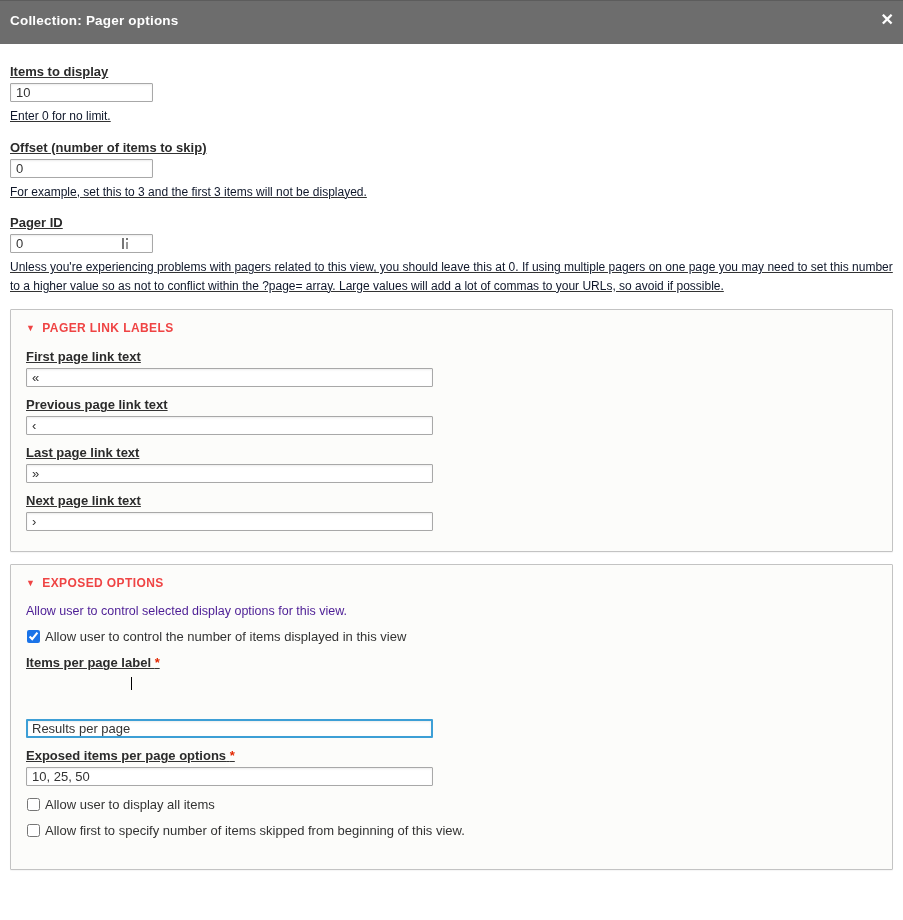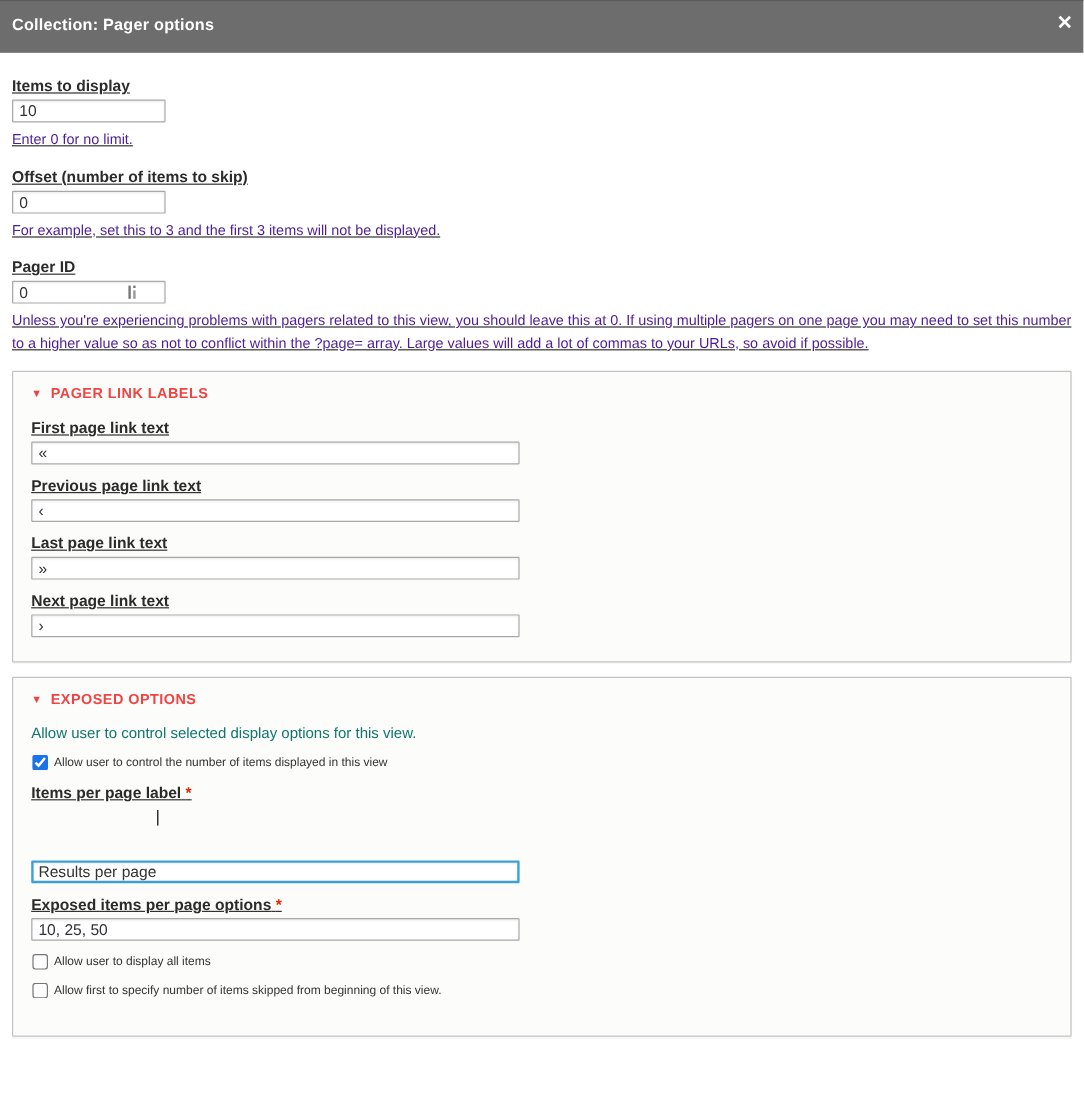--- a/index.html
+++ b/index.html
@@ -14,51 +14,51 @@
   .dialog-close { position:absolute; right:9px; top:8px; background:none; border:none;
     color:#fff; font-size:16px; font-weight:bold; cursor:pointer; line-height:22px; }
 
   
   .dialog-body { padding:20px 10px 0 10px; }
 
   .form-item { margin:0 0 14px 0;text-decoration:underline; }
   .form-item label { display:block; font-weight:bold; color:#2b2b2b;
     font-size:13px; margin-bottom:4px; }
   .required { color:#e32700; font-weight:bold; }
-  .description { font-size:12px; color:#4c1d95; margin-top:5px; line-height:1.55; }
+  .description { font-size:12px; color:#0f172a; margin-top:5px; line-height:1.55; }
 
   .text-input { height:19px; border:1px solid #a8a8a8; background:#fff;
     font-family:"Liberation Sans", sans-serif; font-size:13px; color:#333;
     padding:1px 5px; box-shadow:inset 0 1px 2px rgba(0,0,0,.08); border-radius:1px; }
-  .text-input.small { width:128px; }
+  .text-input.small { width:143px; }
   .text-input.wide { width:407px; }
   .text-input.focused { border:2px solid #3d9fd6; padding:0 4px;margin-top:45px; }
 
   .input-wrap { position:relative; display:inline-block; }
   .spinner-icon { position:absolute; right:24px; top:4px; width:7px; height:11px; }
   .spinner-icon::before { content:""; position:absolute; left:0; top:0; width:2px; height:11px; background:#777; }
   .spinner-icon::after  { content:""; position:absolute; left:4px; top:4px; width:2px; height:7px; background:#999; }
   .spinner-icon i { position:absolute; left:4px; top:0; width:2px; height:2px; background:#777; }
   .text-caret { position:absolute; left:105px; top:3px; width:1px; height:13px; background:#000; }
 
   
   .fieldset { background:#fcfcfa; border:1px solid #c3c3c3; border-radius:1px;
     margin:12px 0; padding:10px 15px 20px 15px; box-shadow:0 1px 1px rgba(0,0,0,.04); }
   .legend { display:inline-block; color:#ef4444; font-weight:bold; font-size:12px;
     letter-spacing:.4px; text-decoration:none; cursor:pointer; margin-bottom:14px; }
   .legend .arrow { font-size:9px; margin-right:7px; display:inline-block;
     vertical-align:1px; }
   .fieldset .form-item { margin-bottom:10px; }
   .fieldset .form-item:last-child { margin-bottom:0; }
-  .fieldset-summary { font-size:12.5px; color:#0f766e; margin-bottom:10px; }
+  .fieldset-summary { font-size:12.5px; color:#4c1d95; margin-bottom:10px; }
 
   .checkbox-row { margin:11px 0; display:flex; align-items:center; }
   .checkbox-row input[type=checkbox] { width:13px; height:13px; margin:0 5px 0 1px;
     accent-color:#1a73e8; }
-  .checkbox-row .cb-label { font-size:10px; color:#333; font-weight:normal; }
+  .checkbox-row .cb-label { font-size:13px; color:#333; font-weight:normal; }
 </style>
 </head>
 <body>
 
 <div class="dialog">
 
   <div class="dialog-header">
     <span class="dialog-title">Collection: Pager options</span>
     <button class="dialog-close">✕</button>
   </div>

